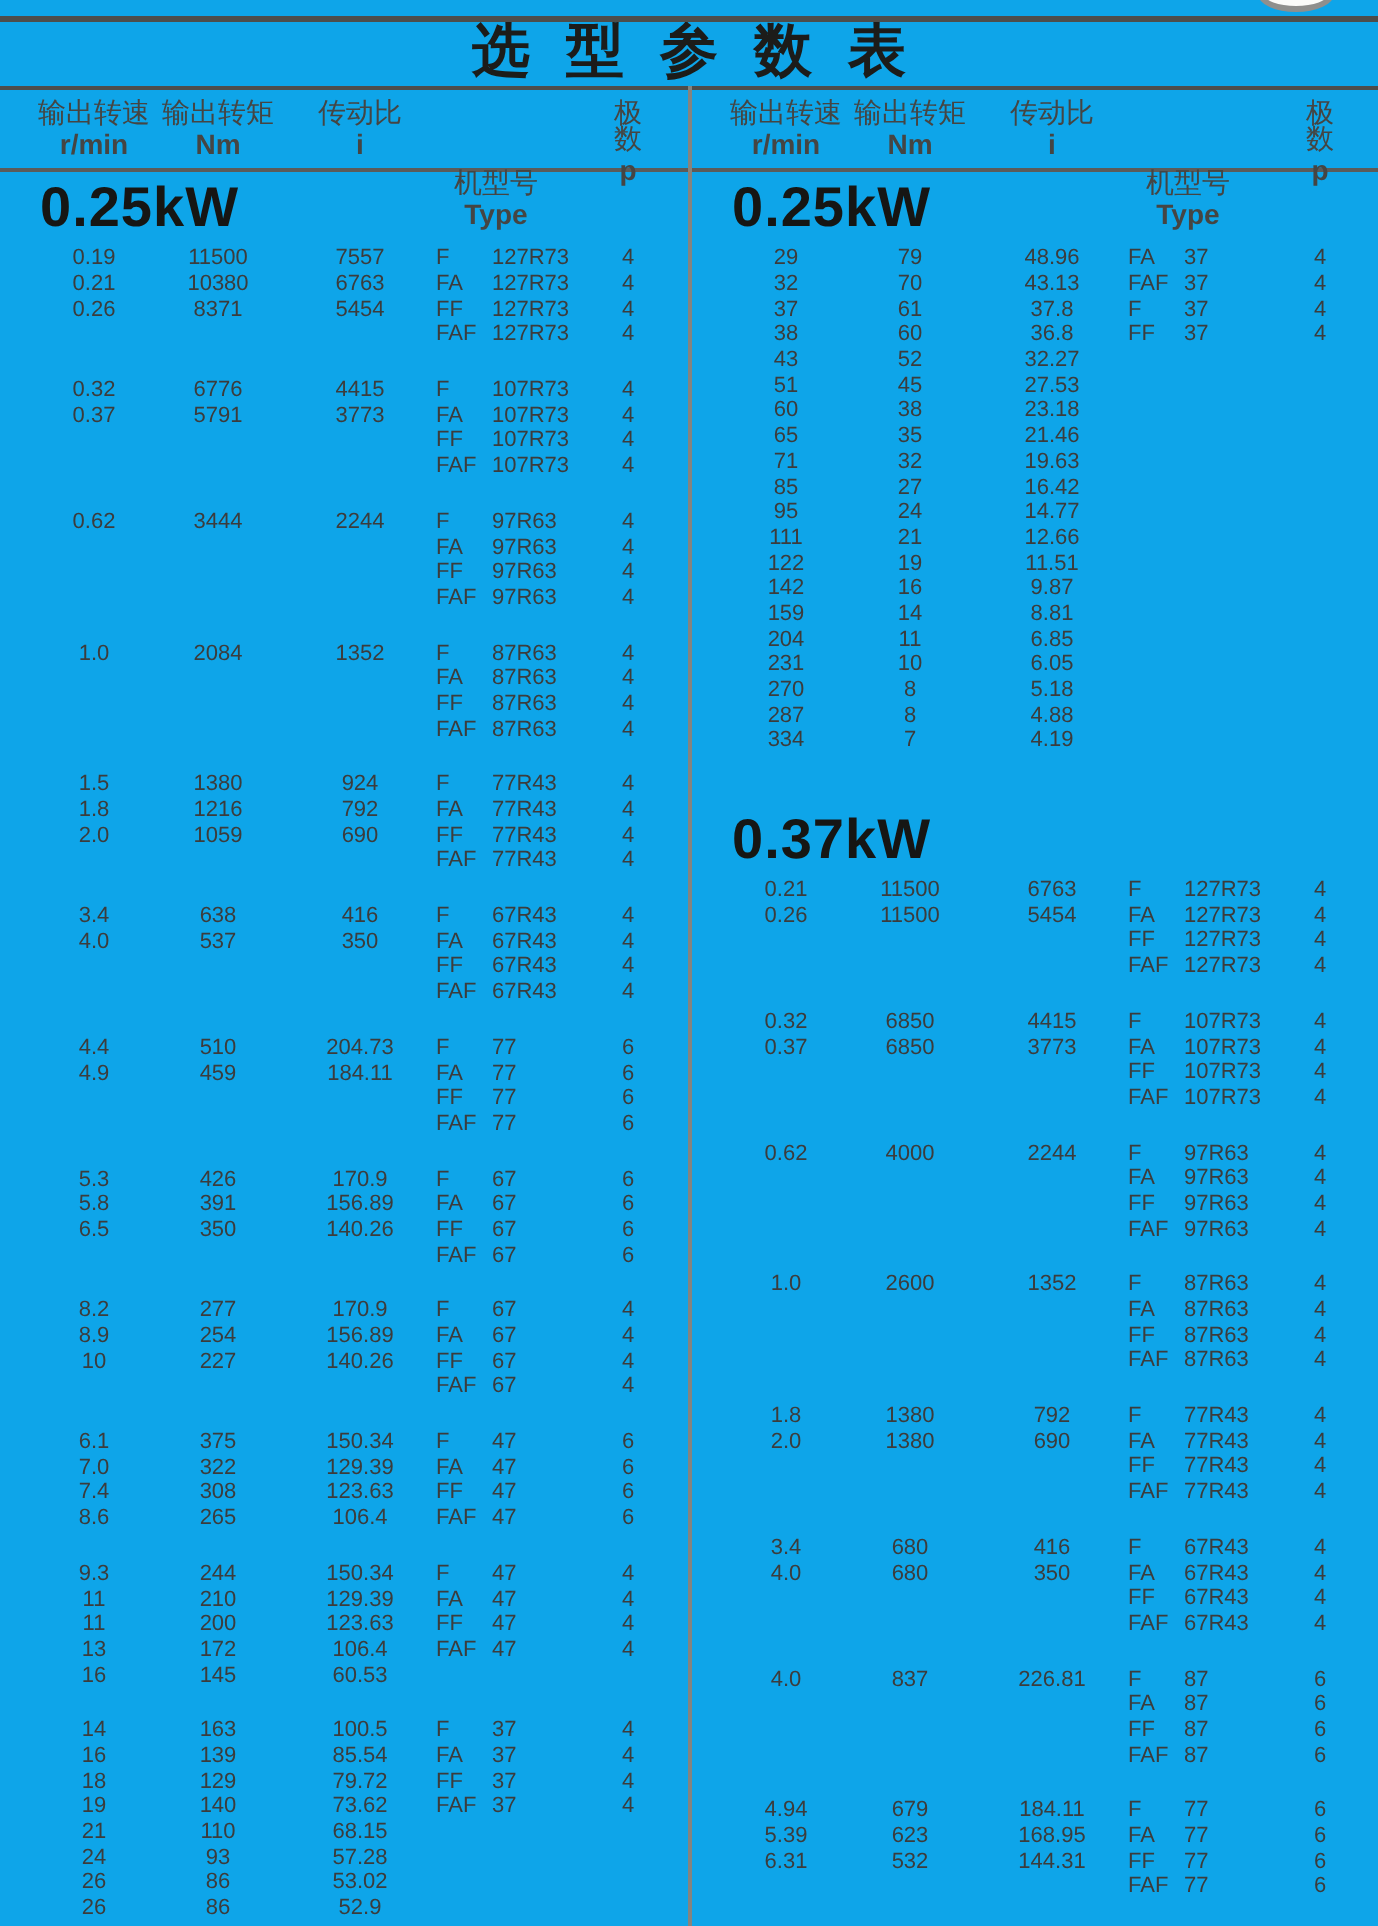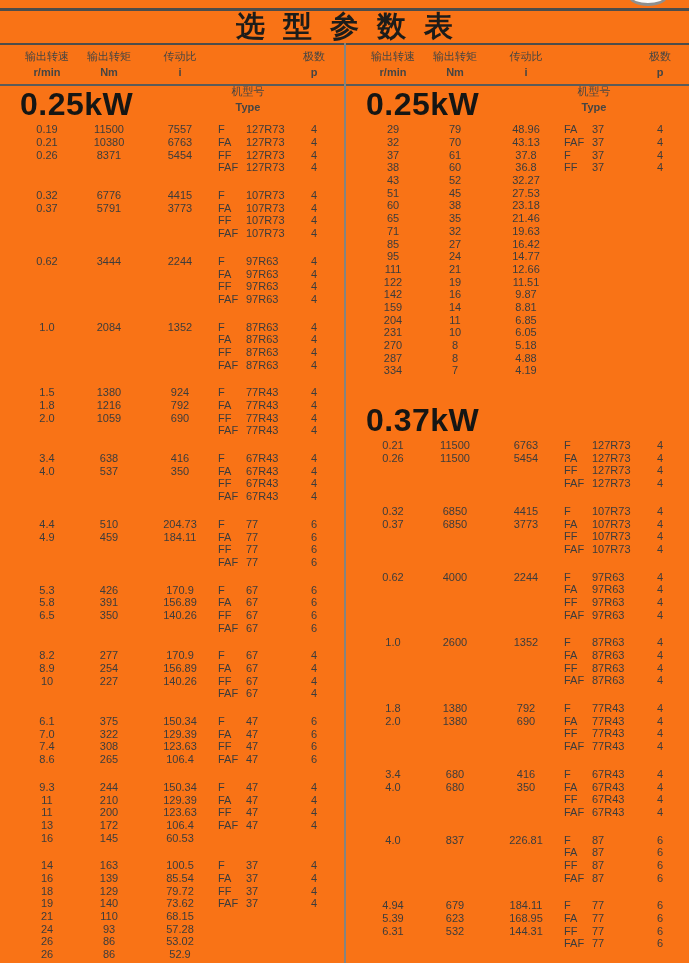--- a/index.html
+++ b/index.html
@@ -2,21 +2,21 @@
 <html><head>
 <meta charset="utf-8">
 <style>
   * { margin: 0; padding: 0; box-sizing: border-box; }
   html, body { background: #e8e8e6; }
   body { font-family: "Liberation Sans", "DejaVu Sans", sans-serif; }
 
   .page {
     position: relative;
     width: 689px; height: 963px;
-    background: #f97316;
+    background: #0ea5e9;
     overflow: hidden;
     color: #3c3c3c;
   }
 
   
   .logo-fragment {
     position: absolute;
     top: -12px; right: 22px;
     width: 38px; height: 18px;
     border: 3px solid #8f8f8d;
@@ -49,34 +49,34 @@
 
   
   .grid {
     display: grid;
     grid-template-columns: 58px 66px 76px 28px 56px 24px;
     padding-left: 18px;
   }
 
   .table-header {
     position: absolute; top: 46px; height: 38px;
-    font-size: 11px; color: #454543;
+    font-size: 14px; color: #454543;
   }
   .table-header.left  { left: 0;     width: 344px; }
   .table-header.right { left: 346px; width: 343px; }
   .hcell { text-align: center; line-height: 13px; padding-top: 4px; }
   .hcell .en { margin-top: 3px; font-weight: bold; }
   .hcell-type { grid-column: 4 / 6; transform: translateX(-12px); margin-top: 35px; }
 
   .column { position: absolute; top: 86px; }
   .column.left  { left: 0;     width: 344px; }
   .column.right { left: 346px; width: 343px; }
 
   .power-heading {
-    font-size: 32px; font-weight: bold;
+    font-size: 28px; font-weight: bold;
     color: #161614;
     padding-left: 20px;
     line-height: 30px;
     margin: 3px 0 4px 0;
     letter-spacing: 0.5px;
   }
   .section:not(:first-child) .power-heading { margin-top: 28px; }
 
   .group { margin-bottom: 15px; }
   .group:last-child { margin-bottom: 0; }

